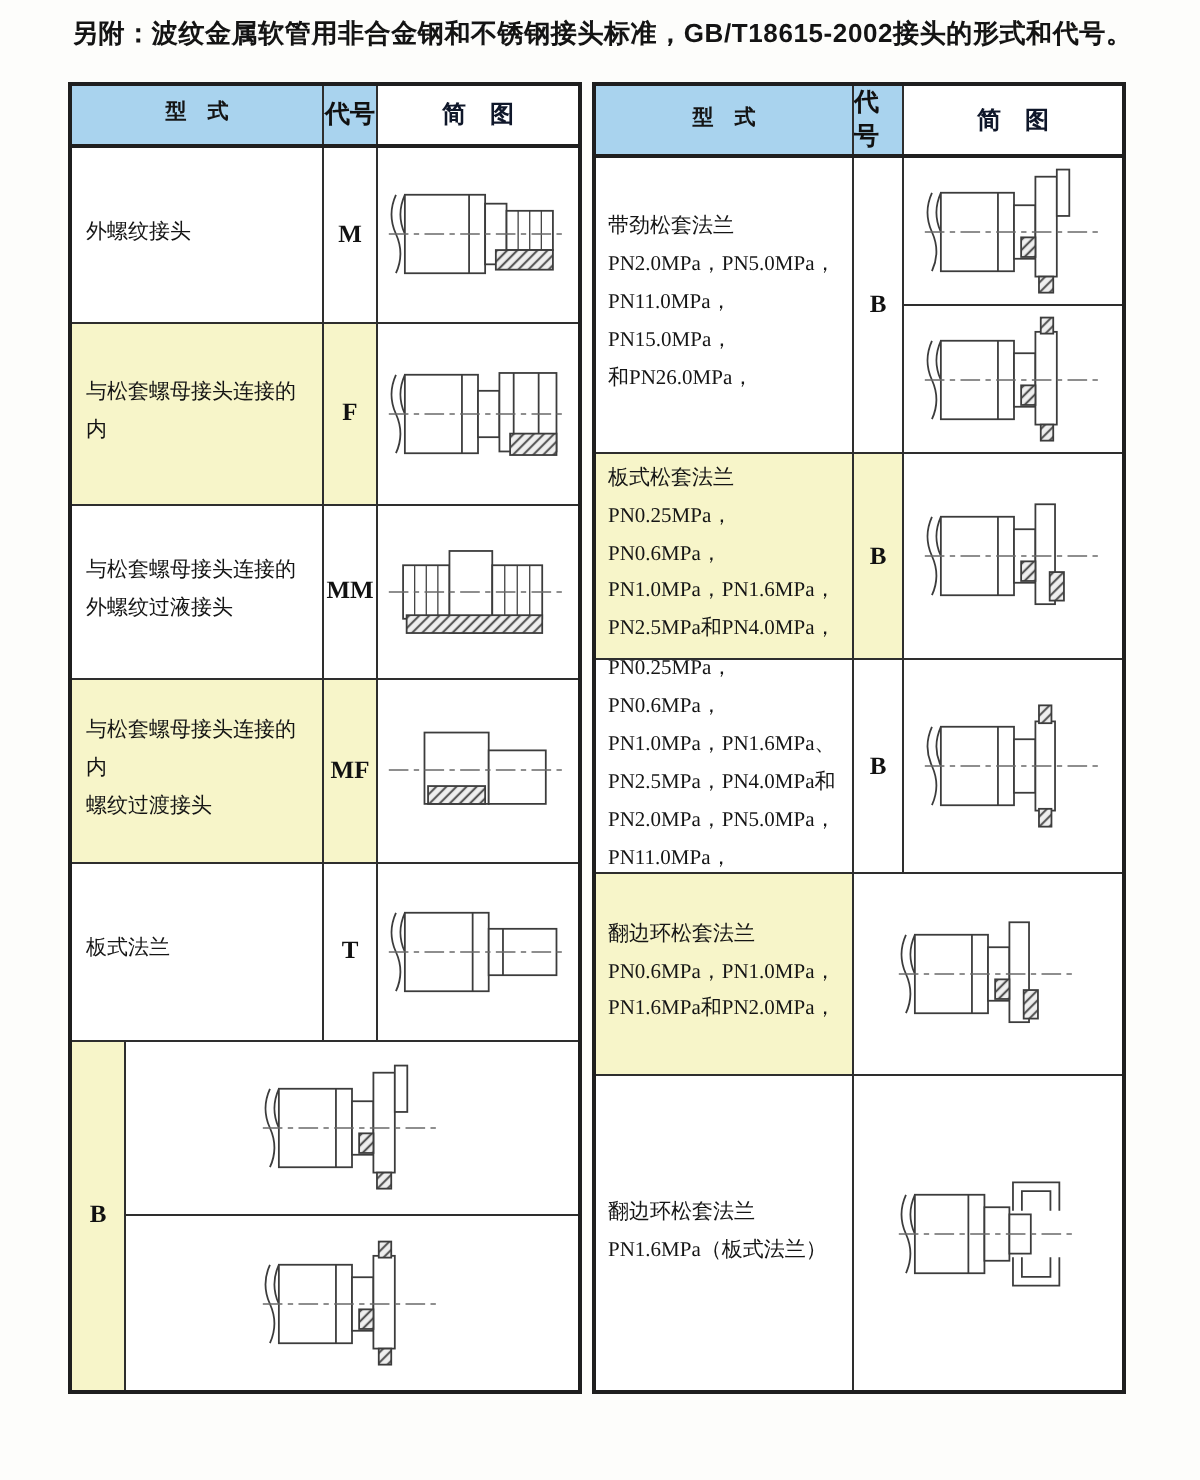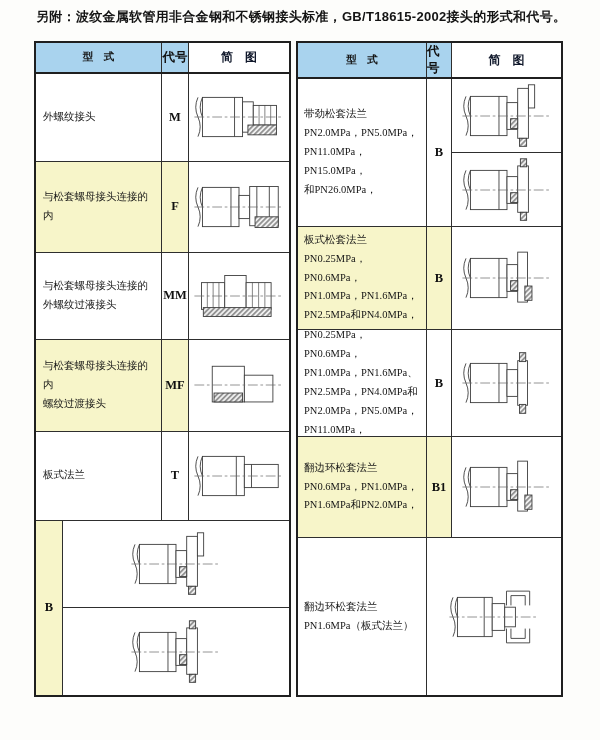--- a/index.html
+++ b/index.html
@@ -330,21 +330,20 @@
               <rect x="66" y="61" width="7" height="10" fill="url(#hp10)" stroke="#3c3c3c" stroke-width="1"></rect>
               <line x1="2" y1="37" x2="102" y2="37" stroke="#6a6a6a" stroke-width="0.8" stroke-dasharray="11 3 3 3"></line>
             </svg>
           </div>
         </div>
     </div>
     <div class="row r3 hl">
       <div class="cell type">翻边环松套法兰
 PN0.6MPa，PN1.0MPa，
 PN1.6MPa和PN2.0MPa，</div>
-      <div class="cell code">B1</div>
       <div class="cell sketch">
           <div class="diag-box">
             <svg viewBox="0 0 104 74" class="diag">
               <defs>
                 <pattern id="hp11" width="4" height="4" patternUnits="userSpaceOnUse" patternTransform="rotate(45)">
                   <rect width="4" height="4" fill="#efefef"></rect>
                   <line x1="1" y1="0" x2="1" y2="4" stroke="#555" stroke-width="1.2"></line>
                 </pattern>
               </defs>
               <path d="M6 15 q-5 11 0 22 q5 11 0 22" fill="none" stroke="#3c3c3c" stroke-width="1"></path>

